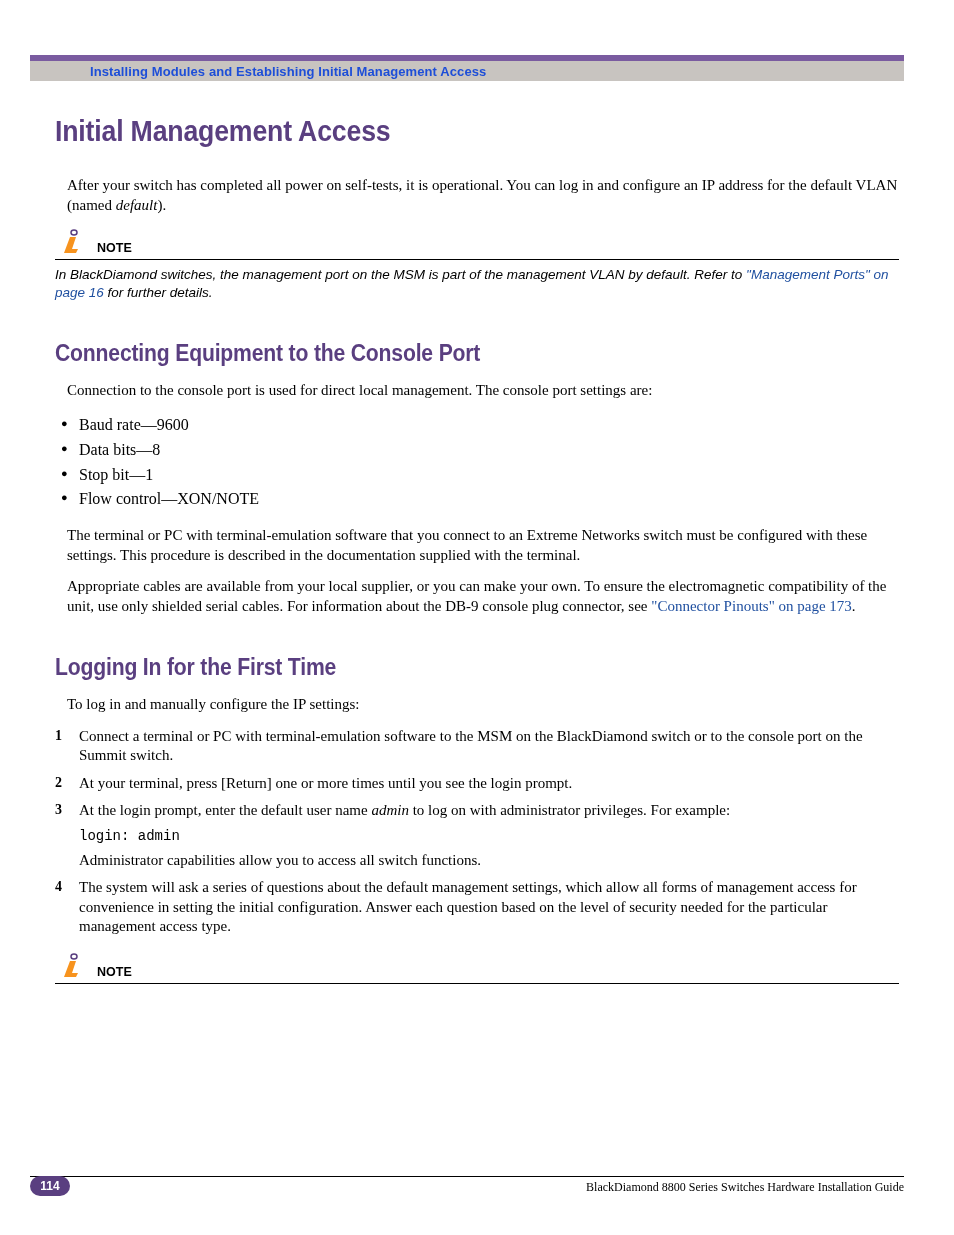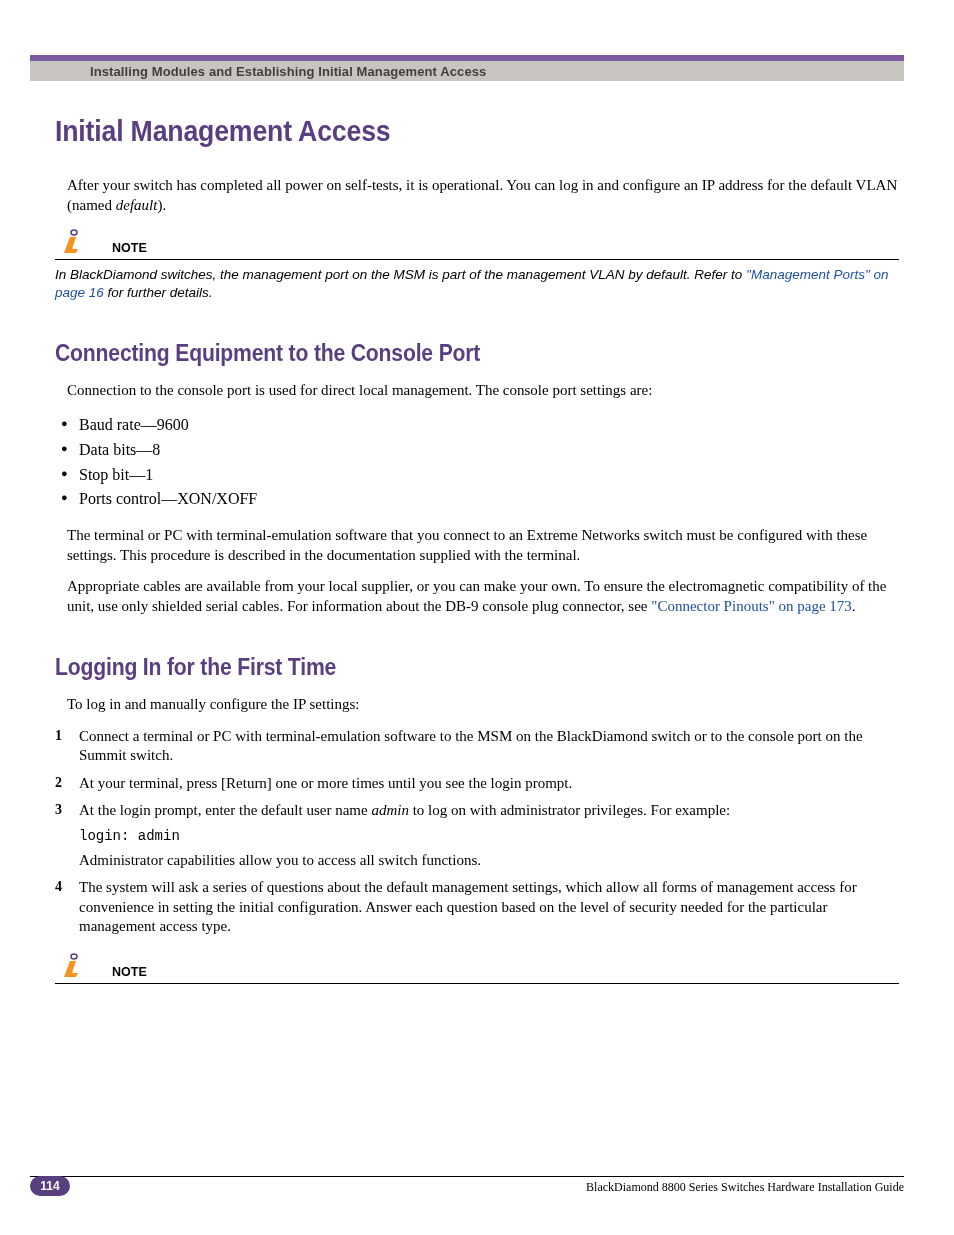--- a/index.html
+++ b/index.html
@@ -22,21 +22,21 @@
     display: flex;
     align-items: center;
     padding-left: 60px;
     margin-left: -25px;
     margin-right: -5px;
   }
   .header-bar span {
     font-family: Arial, Helvetica, sans-serif;
     font-weight: bold;
     font-size: 13px;
-    color: #404040;
+    color: #1d4ed8;
     letter-spacing: 0.1px;
   }
   .content {
     padding: 34px 0 0 0;
   }
   h1 {
     font-family: Arial, Helvetica, sans-serif;
     font-weight: bold;
     color: #5a3f80;
     font-size: 29px;
@@ -78,21 +78,21 @@
     width: 36px;
     height: 30px;
     display: flex;
     align-items: flex-end;
     justify-content: center;
   }
   .note-label {
     font-family: Arial, Helvetica, sans-serif;
     font-weight: bold;
     font-size: 12.5px;
-    margin-left: 21px;
+    margin-left: 6px;
     margin-bottom: 2px;
   }
   .note-text {
     font-family: Arial, Helvetica, sans-serif;
     font-style: italic;
     font-size: 13.5px;
     line-height: 1.35;
     margin: 0 0 8px 0;
   }
   .note-text .roman { font-style: normal; }
@@ -200,21 +200,21 @@
         <span>In BlackDiamond switches, the management port on the MSM is part of the management VLAN by default. Refer to </span><span class="link">"Management Ports" on page 16</span><span> for further details.</span>
       </p>
     </div>
 
     <h2>Connecting Equipment to the Console Port</h2>
     <p>Connection to the console port is used for direct local management. The console port settings are:</p>
     <ul class="bullets">
       <li>Baud rate—9600</li>
       <li>Data bits—8</li>
       <li>Stop bit—1</li>
-      <li>Ports control—XON/XOFF</li>
+      <li>Flow control—XON/NOTE</li>
     </ul>
     <p>The terminal or PC with terminal-emulation software that you connect to an Extreme Networks switch must be configured with these settings. This procedure is described in the documentation supplied with the terminal.</p>
     <p>
       <span>Appropriate cables are available from your local supplier, or you can make your own. To ensure the electromagnetic compatibility of the unit, use only shielded serial cables. For information about the DB-9 console plug connector, see </span><span class="link">"Connector Pinouts" on page 173</span><span>.</span>
     </p>
 
     <h2>Logging In for the First Time</h2>
     <p>To log in and manually configure the IP settings:</p>
 
     <ol class="steps">

